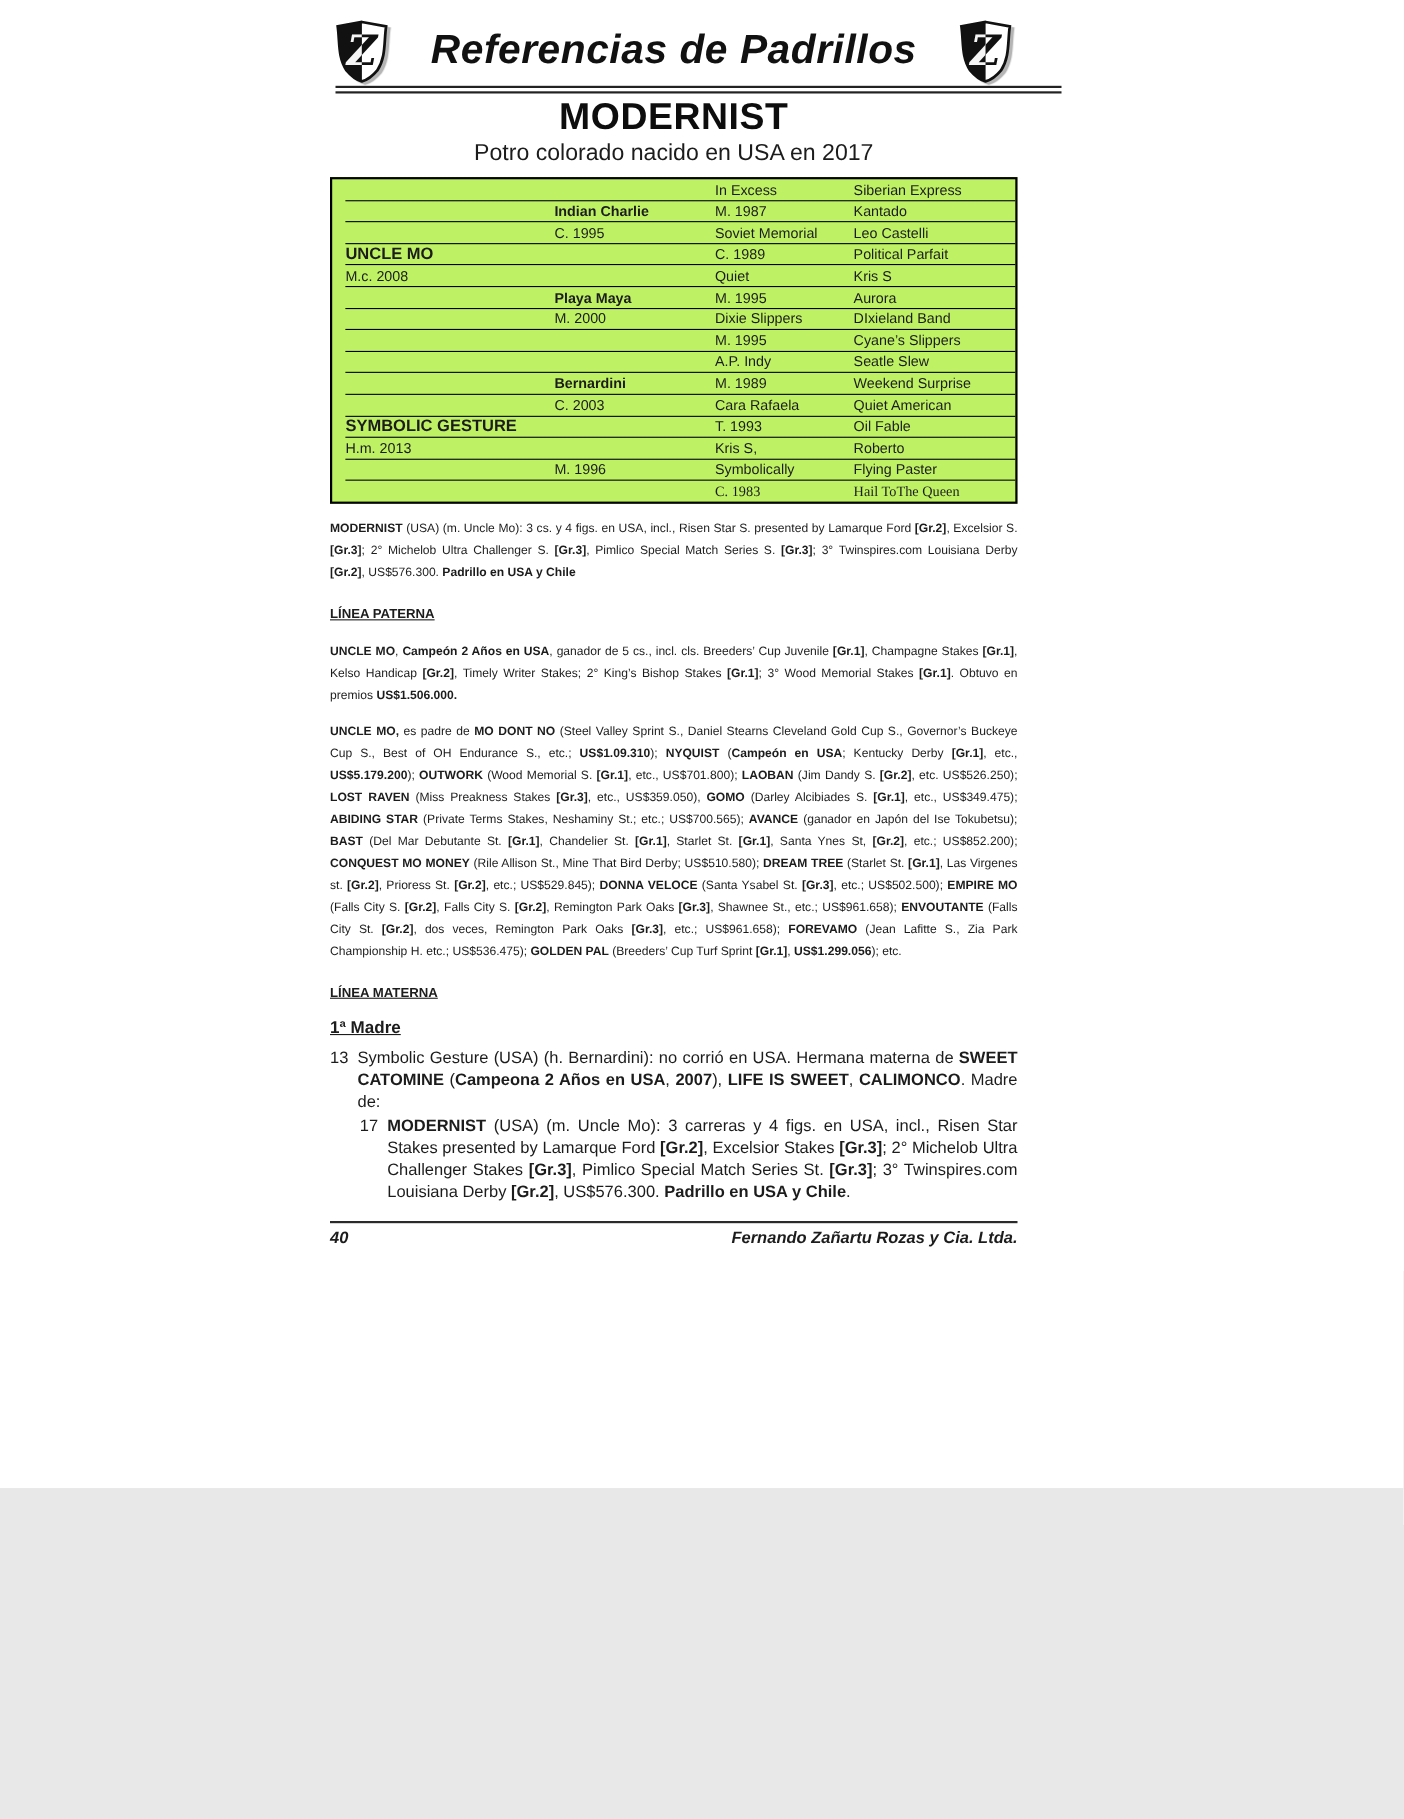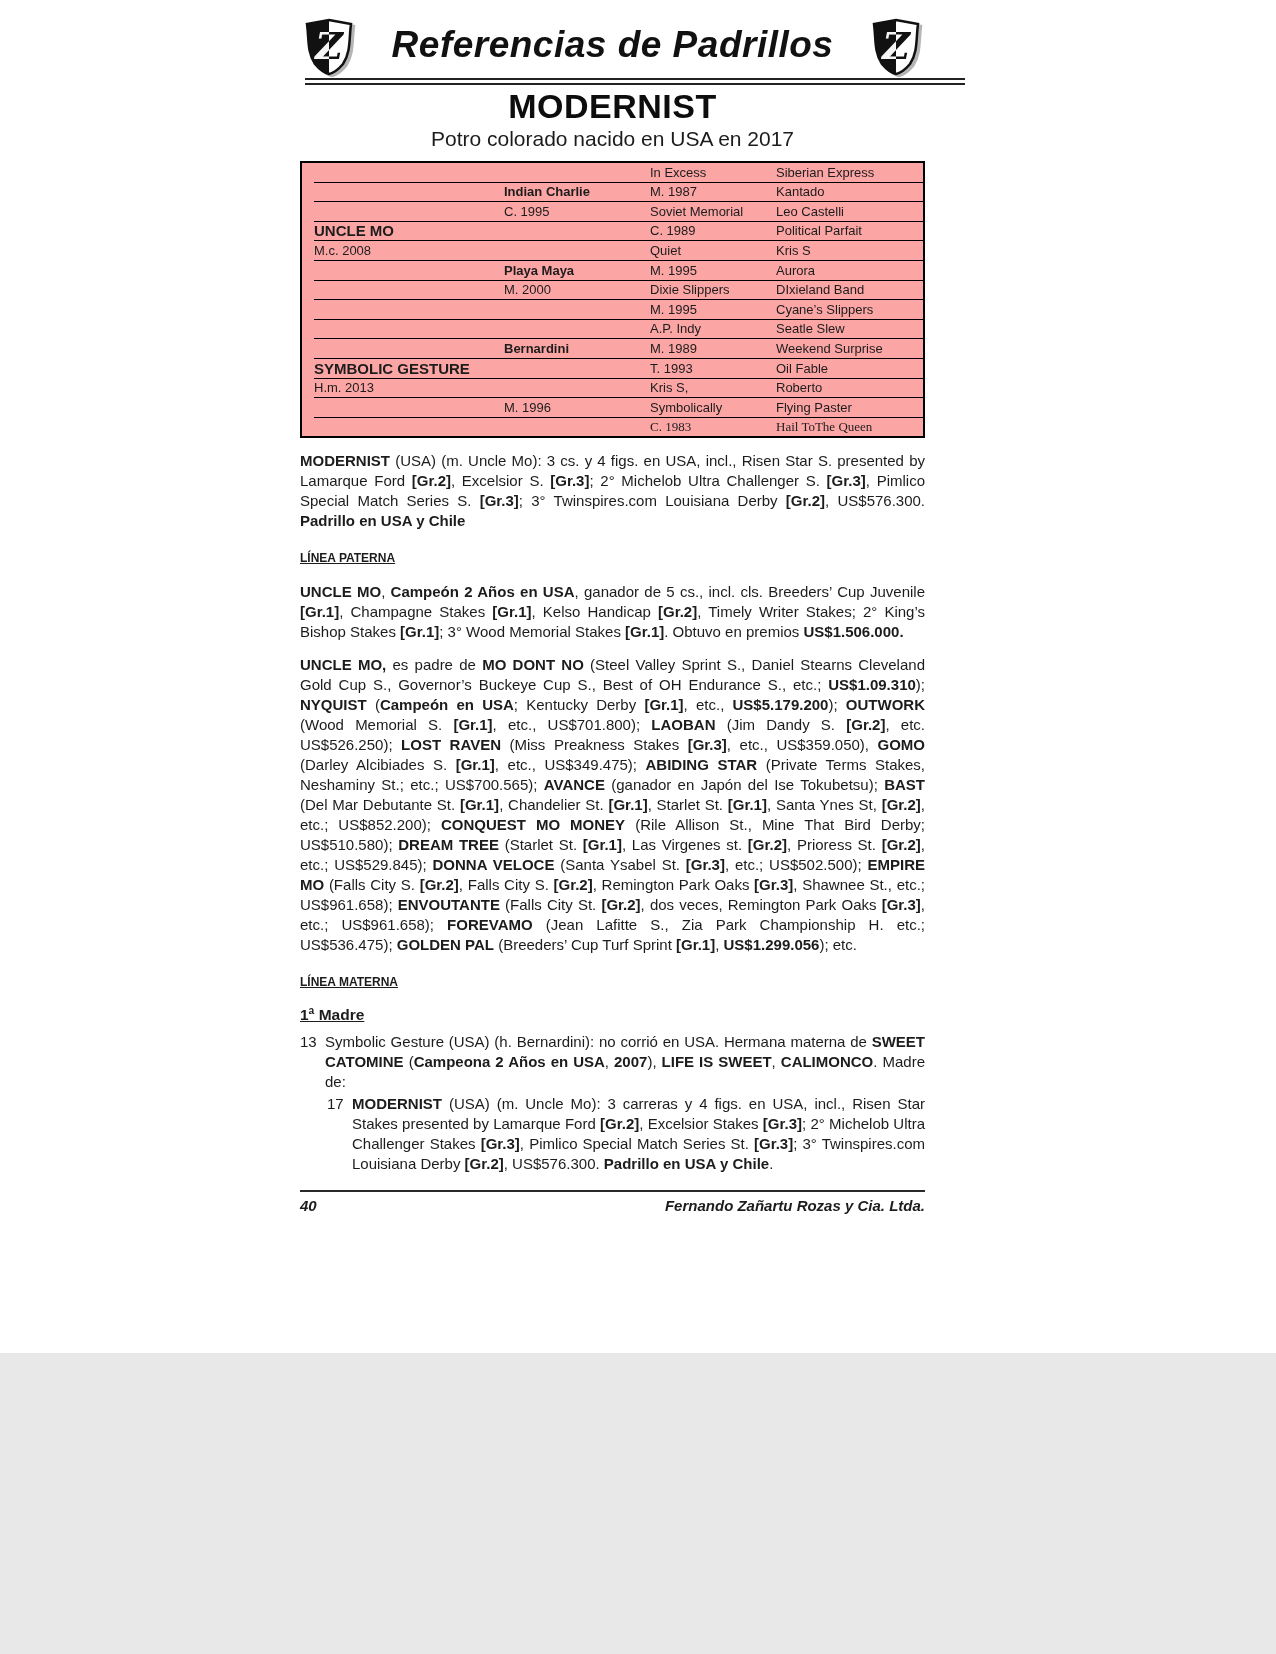--- a/index.html
+++ b/index.html
@@ -34,21 +34,21 @@
     text-align:center;font-size:34px;font-weight:bold;color:#0d0d0d;
     letter-spacing:0.5px;line-height:36px;
   }
   .horse-sub{
     text-align:center;font-size:21px;color:#1c1c1c;line-height:26px;margin-top:2px;
   }
   
   .ptable{
     margin-top:9px;
     border:2px solid #000;
-    background:#fca5a5;
+    background:#bef264;
   }
   .prow{
     display:flex;
     margin-left:12px;
     height:18.6px;
     border-bottom:1px solid #000;
     align-items:flex-end;
   }
   .prow.last{border-bottom:none;font-family:Liberation Serif, serif;}
   .pcell{
@@ -57,21 +57,21 @@
     padding-bottom:1px;
   }
   .pcell.c1{width:190px;}
   .pcell.c2{width:146px;}
   .pcell.c3{width:126px;}
   .pcell.c4{width:136px;}
   .pcell.pb{font-weight:bold;}
   .pcell.pbig{font-weight:bold;font-size:15px;}
   
   .para{
-    font-size:15px;line-height:20px;
+    font-size:11px;line-height:20px;
     text-align:justify;
     margin:13px 0 0 0;
   }
   .para b{font-weight:bold;}
   .sect-h{
     margin:16px 0 0 0;
     font-size:12px;font-weight:bold;
     text-decoration:underline;
     line-height:22px;
   }
@@ -192,20 +192,26 @@
             <div class="pcell c3">A.P. Indy</div>
             <div class="pcell c4">Seatle Slew</div>
           </div>
           <div class="prow">
             <div class="pcell c1"></div>
             <div class="pcell c2 pb">Bernardini</div>
             <div class="pcell c3">M. 1989</div>
             <div class="pcell c4">Weekend Surprise</div>
           </div>
           <div class="prow">
+            <div class="pcell c1"></div>
+            <div class="pcell c2">C. 2003</div>
+            <div class="pcell c3">Cara Rafaela</div>
+            <div class="pcell c4">Quiet American</div>
+          </div>
+          <div class="prow">
             <div class="pcell c1 pbig">SYMBOLIC GESTURE</div>
             <div class="pcell c2"></div>
             <div class="pcell c3">T. 1993</div>
             <div class="pcell c4">Oil Fable</div>
           </div>
           <div class="prow">
             <div class="pcell c1">H.m. 2013</div>
             <div class="pcell c2"></div>
             <div class="pcell c3">Kris S,</div>
             <div class="pcell c4">Roberto</div>

